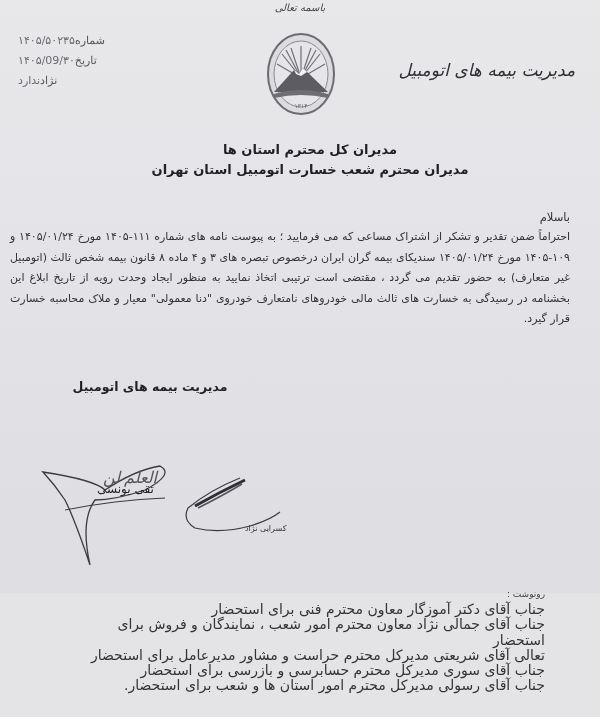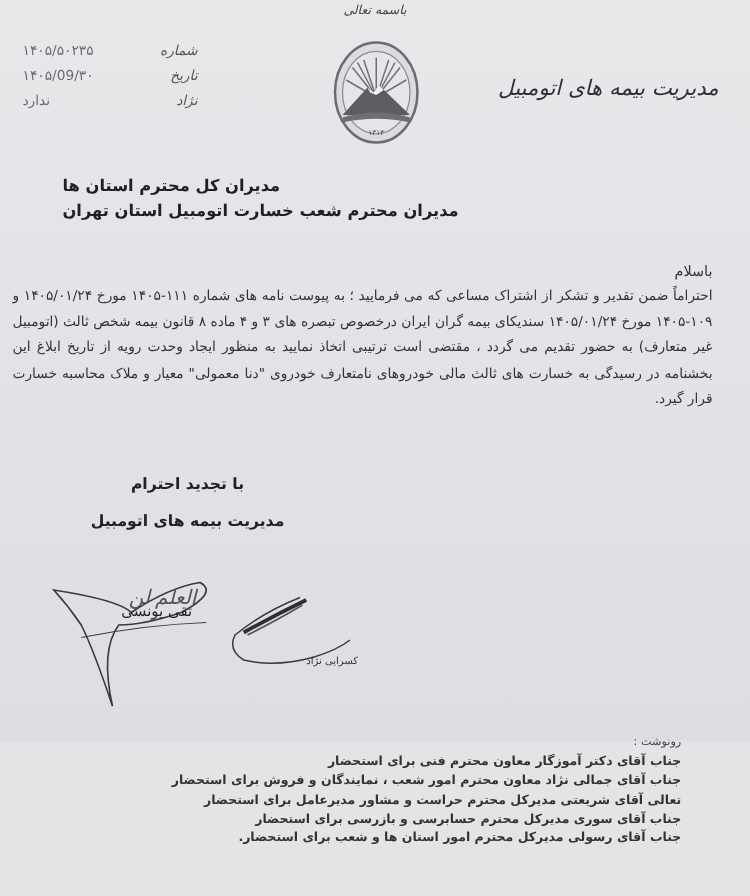--- a/index.html
+++ b/index.html
@@ -11,41 +11,41 @@
       position: relative;
     }
     .page {
       position: absolute; left: 0; top: 0; width: 600px; height: 593px;
       background: linear-gradient(180deg, #e8e7ea 0%, #e3e2e6 50%, #dedde2 100%);
     }
     .rtl { direction: rtl; unicode-bidi: plaintext; }
 
     
     .meta { position: absolute; left: 18px; top: 30px; width: 140px; font-size: 11px; color: #6a6a70; }
-    .meta-row { display: flex; justify-content: space-between; align-items: center; height: 20px; direction: ltr; }
-    .meta-row .meta-label { font-family: "DejaVu Serif", serif; font-style: italic; font-size: 11px; color: #555; }
+    .meta-row { display: flex; justify-content: flex-start; align-items: center; height: 20px; direction: ltr; }
+    .meta-row .meta-label { font-family: "DejaVu Serif", serif; font-size: 11px; color: #555; }
     .meta-row .meta-value { font-size: 11px; letter-spacing: 0.3px; direction: rtl; }
 
     
     .invocation {
       position: absolute; left: 250px; top: 2px; width: 100px; text-align: center;
       font-family: "DejaVu Serif", serif; font-style: italic; font-size: 10px; color: #444;
     }
 
     
     .logo { position: absolute; left: 266px; top: 32px; width: 70px; height: 84px; }
 
     
     .dept {
       position: absolute; right: 25px; top: 60px; width: 200px; text-align: right;
       font-family: "DejaVu Serif", serif; font-style: italic; font-size: 17px; color: #2f2f34;
     }
 
     
-    .addressees { position: absolute; right: 30px; top: 140px; width: 520px; text-align: left; }
+    .addressees { position: absolute; right: 30px; top: 140px; width: 520px; text-align: center; }
     .addressee { font-weight: bold; font-size: 13px; line-height: 20px; color: #1f1f24; }
 
     
     .body { position: absolute; right: 30px; top: 207px; width: 560px; text-align: right; }
     .greeting { font-size: 11.5px; line-height: 20px; color: #333; }
     .para { font-size: 11px; line-height: 20.5px; color: #333; text-align: justify; text-align-last: right; }
 
     
     .closing { position: absolute; left: 60px; top: 372px; width: 180px; text-align: center; }
     .closing-line { font-weight: bold; font-size: 12.5px; line-height: 30px; color: #222; }
@@ -53,21 +53,21 @@
     
     .sig1 { position: absolute; left: 35px; top: 460px; width: 140px; height: 110px; }
     .sig1-name { position: absolute; left: 70px; top: 482px; font-weight: normal; font-size: 12px; color: #222; margin-left: 27px; }
     .sig1-note { position: absolute; left: 103px; top: 468px; font-family: Liberation Serif, serif; font-style: italic; font-size: 16px; color: #555; text-align: center; }
     .sig2 { position: absolute; left: 180px; top: 470px; width: 110px; height: 70px; }
     .sig2-name { position: absolute; left: 245px; top: 524px; font-weight: normal; font-size: 8px; color: #333; }
 
     
     .cc { position: absolute; right: 55px; top: 587px; width: 460px; text-align: right; }
     .cc-title { font-size: 9px; line-height: 15px; color: #444; }
-    .cc-item { font-size: 10px; line-height: 15.3px; color: #333; font-weight: bold; }
+    .cc-item { font-size: 14px; line-height: 15.3px; color: #333; }
   </style>
 </head>
 <body>
 
 <div class="page">
 
   <div class="invocation rtl">باسمه تعالی</div>
 
   <div class="meta">
     <div class="meta-row">
@@ -112,21 +112,20 @@
     <div class="addressee">مدیران کل محترم استان ها</div>
     <div class="addressee">مدیران محترم شعب خسارت اتومبیل استان تهران</div>
   </div>
 
   <div class="body rtl">
     <div class="greeting">باسلام</div>
     <div class="para">احتراماً ضمن تقدیر و تشکر از اشتراک مساعی که می فرمایید ؛ به پیوست نامه های شماره ۱۱۱-۱۴۰۵ مورخ ۱۴۰۵/۰۱/۲۴ و ۱۰۹-۱۴۰۵ مورخ ۱۴۰۵/۰۱/۲۴ سندیکای بیمه گران ایران درخصوص تبصره های ۳ و ۴ ماده ۸ قانون بیمه شخص ثالث (اتومبیل غیر متعارف) به حضور تقدیم می گردد ، مقتضی است ترتیبی اتخاذ نمایید به منظور ایجاد وحدت رویه از تاریخ ابلاغ این بخشنامه در رسیدگی به خسارت های ثالث مالی خودروهای نامتعارف خودروی "دنا معمولی" معیار و ملاک محاسبه خسارت قرار گیرد.</div>
   </div>
 
   <div class="closing rtl">
-    <div class="closing-line">با تجدید احترام</div>
     <div class="closing-line">مدیریت بیمه های اتومبیل</div>
   </div>
 
   <div class="sig1">
     <svg width="140" height="110" viewBox="0 0 140 110">
       <path d="M8 12 Q60 20 70 30 Q100 10 125 6 Q140 14 110 30 Q80 40 60 40 Q45 60 55 105 Q40 60 30 40 Q20 25 8 12 Z" fill="none" stroke="#3a3a40" stroke-width="1.3"></path>
       <path d="M30 50 Q80 40 130 38" fill="none" stroke="#3a3a40" stroke-width="1"></path>
     </svg>
   </div>
   <div class="sig1-note rtl">العلم لن</div>

